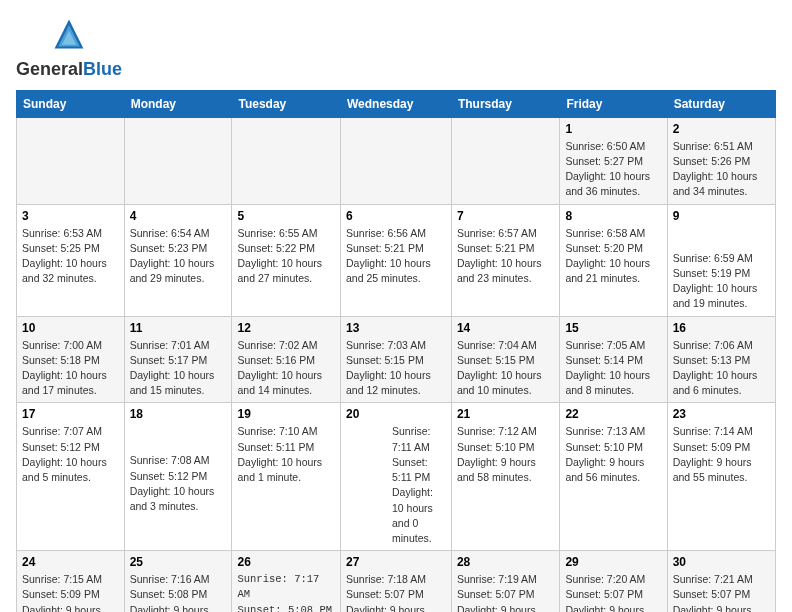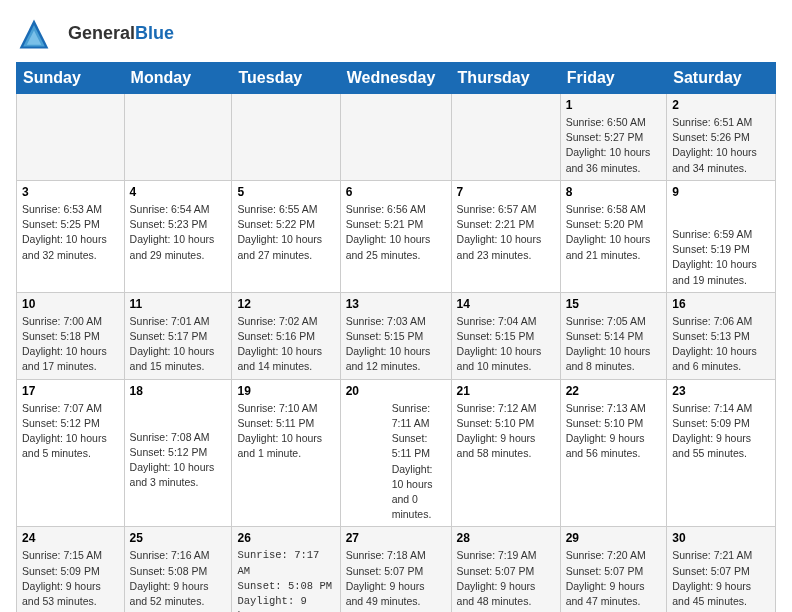--- a/index.html
+++ b/index.html
@@ -12,21 +12,22 @@
     }
     .header {
       display: flex;
       justify-content: space-between;
       align-items: flex-start;
       margin-bottom: 10px;
     }
     .logo {
       display: flex;
       align-items: center;
-      gap: 16px;
+      gap: 8px;
+      flex-direction: column;
     }
     .logo-text {
       font-size: 18px;
       font-weight: bold;
       color: #333;
       line-height: 1.1;
     }
     .logo-blue { color: #1a6bb5; }
     .logo-icon {
       width: 36px;
@@ -49,21 +50,21 @@
       border-collapse: collapse;
       font-size: 11px;
     }
     thead tr {
       background: #1a6bb5;
       color: #fff;
     }
     thead th {
       padding: 6px 6px;
       text-align: left;
-      font-size: 16px;
+      font-size: 12px;
       font-weight: bold;
       border: 1px solid #1a6bb5;
     }
     tbody tr {
       vertical-align: top;
     }
     tbody td {
       border: 1px solid #ccc;
       padding: 4px 5px;
       min-height: 80px;
@@ -167,21 +168,21 @@
         <td>
           <span class="day-num">6</span>
           <div class="day-info" style="white-space: pre-line;">Sunrise: 6:56 AM
 Sunset: 5:21 PM
 Daylight: 10 hours
 and 25 minutes.</div>
         </td>
         <td>
           <span class="day-num">7</span>
           <div class="day-info" style="white-space: pre-line;">Sunrise: 6:57 AM
-Sunset: 2:21 PM
+Sunset: 5:21 PM
 Daylight: 10 hours
 and 23 minutes.</div>
         </td>
         <td>
           <span class="day-num">8</span>
           <div class="day-info" style="white-space: pre-line;">Sunrise: 6:58 AM
 Sunset: 5:20 PM
 Daylight: 10 hours
 and 21 minutes.</div>
         </td>

